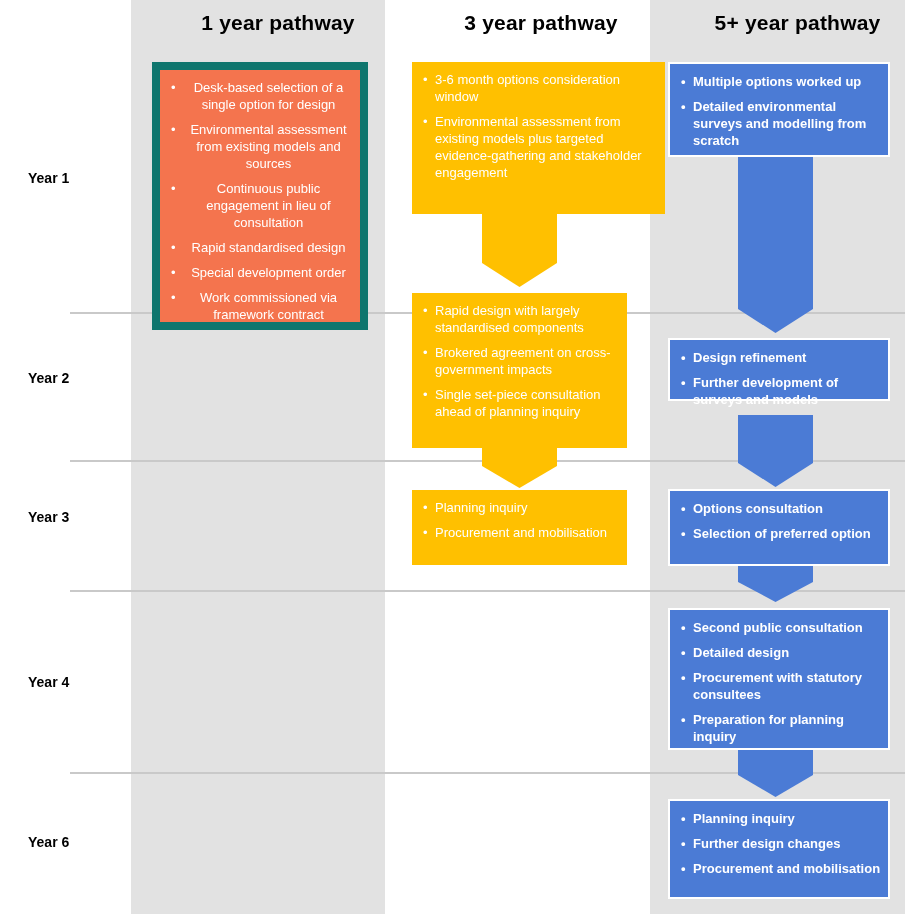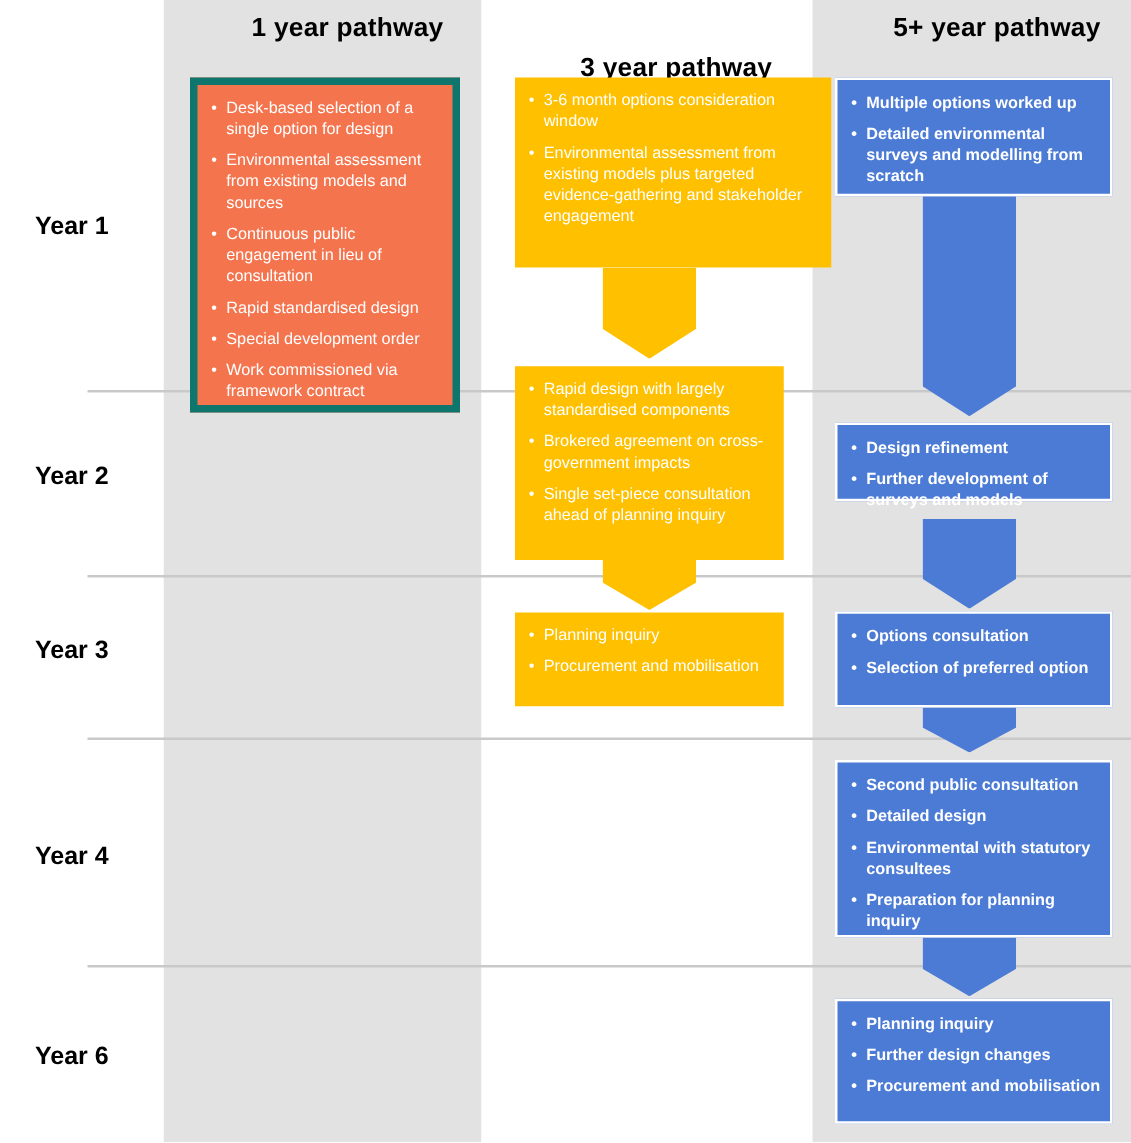--- a/index.html
+++ b/index.html
@@ -17,33 +17,33 @@
 
   .band{position:absolute;top:0;height:914px;background:var(--band);z-index:0;}
   .band1{left:131px;width:254px;}
   .band3{left:650px;width:255px;}
 
   .divider{position:absolute;left:70px;width:835px;height:2px;background:var(--divider);z-index:1;}
 
   .col-header{position:absolute;top:11px;text-align:center;font-size:21px;font-weight:bold;
     color:var(--heading);z-index:2;letter-spacing:0.2px;padding-left:20px;}
   .h1{left:131px;width:254px;}
-  .h2{left:405px;width:232px;margin-top:32px;}
+  .h2{left:405px;width:232px;}
   .h3{left:650px;width:255px;}
 
-  .year-label{position:absolute;left:28px;width:90px;font-size:20px;font-weight:bold;
+  .year-label{position:absolute;left:28px;width:90px;font-size:14px;font-weight:bold;
     color:var(--heading);z-index:2;}
 
   .pbox{position:absolute;z-index:2;box-sizing:border-box;color:var(--boxtext);}
   .pbox ul{margin:0;padding:9px 6px 9px 10px;list-style:none;}
   .pbox li{position:relative;padding-left:13px;font-size:13px;line-height:17px;}
   .pbox li + li{margin-top:8px;}
   .pbox li::before{content:"\2022";position:absolute;left:1px;top:0;}
 
-  .box-orange{background:var(--orange);border:6px solid #0f766e;}
+  .box-orange{background:var(--orange);border:8px solid #0f766e;text-align:center;}
   .box-yellow{background:var(--yellow);}
   .box-blue{background:var(--blue);border:2px solid #ffffff;font-weight:bold;}
 
   .arrow{position:absolute;z-index:2;}
   .arrow-yellow{background:var(--yellow);}
   .arrow-blue{background:var(--blue);}
 </style>
 </head>
 <body>
 
@@ -128,21 +128,21 @@
       <li>Selection of preferred option</li>
     </ul>
   </div>
 
   <div class="arrow arrow-blue" style="left:738px;top:566px;width:75px;height:36px;clip-path:polygon(0 0,100% 0,100% calc(100% - 20px),50% 100%,0 calc(100% - 20px))"></div>
 
   <div class="pbox box-blue" style="left:668px;top:608px;width:222px;height:142px">
     <ul>
       <li>Second public consultation</li>
       <li>Detailed design</li>
-      <li>Environmental with statutory consultees</li>
+      <li>Procurement with statutory consultees</li>
       <li>Preparation for planning inquiry</li>
     </ul>
   </div>
 
   <div class="arrow arrow-blue" style="left:738px;top:750px;width:75px;height:47px;clip-path:polygon(0 0,100% 0,100% calc(100% - 22px),50% 100%,0 calc(100% - 22px))"></div>
 
   <div class="pbox box-blue" style="left:668px;top:799px;width:222px;height:100px">
     <ul>
       <li>Planning inquiry</li>
       <li>Further design changes</li>

